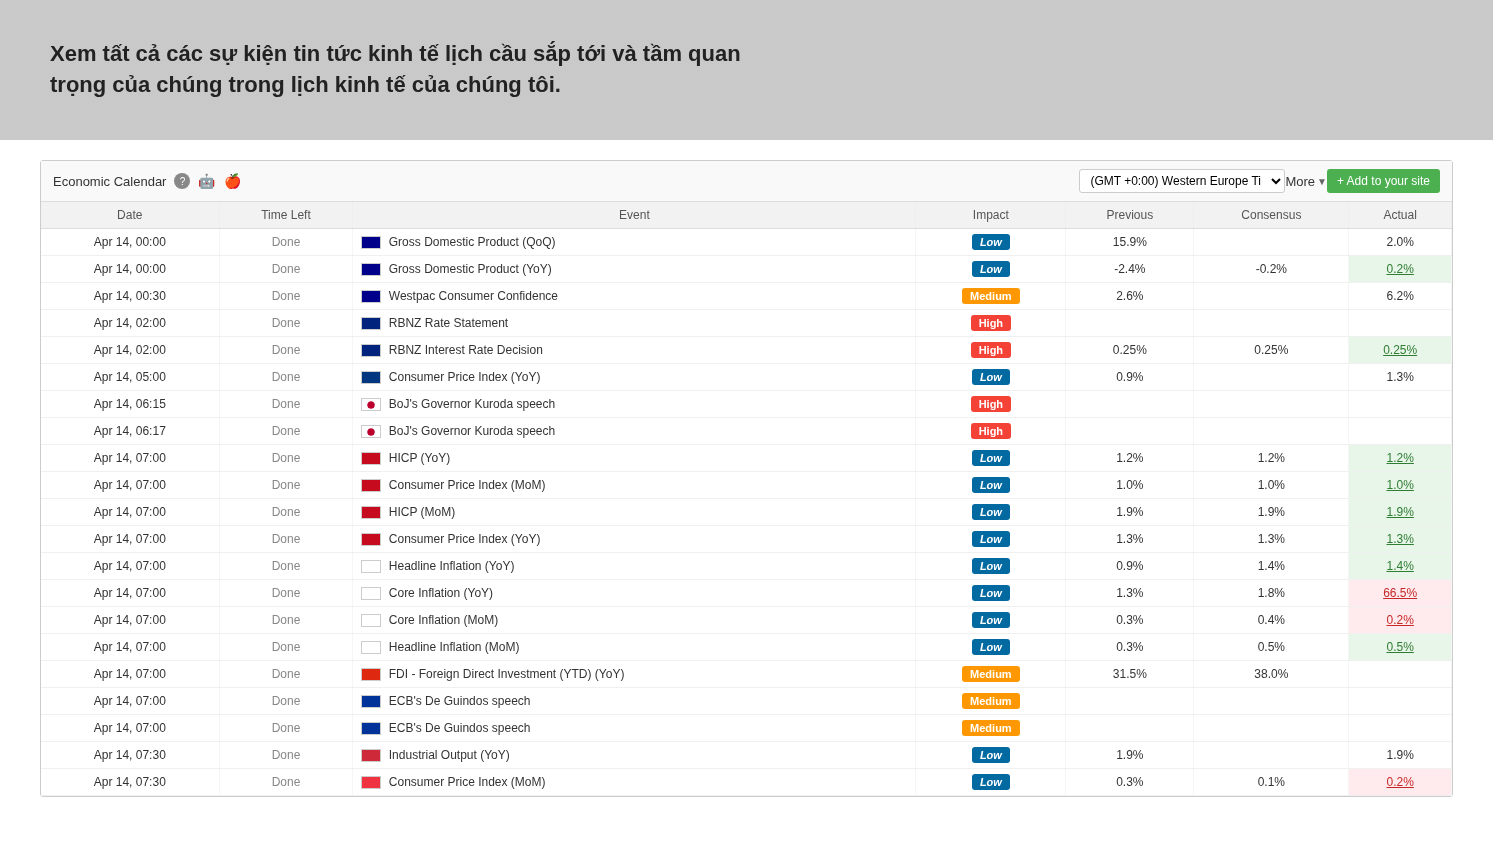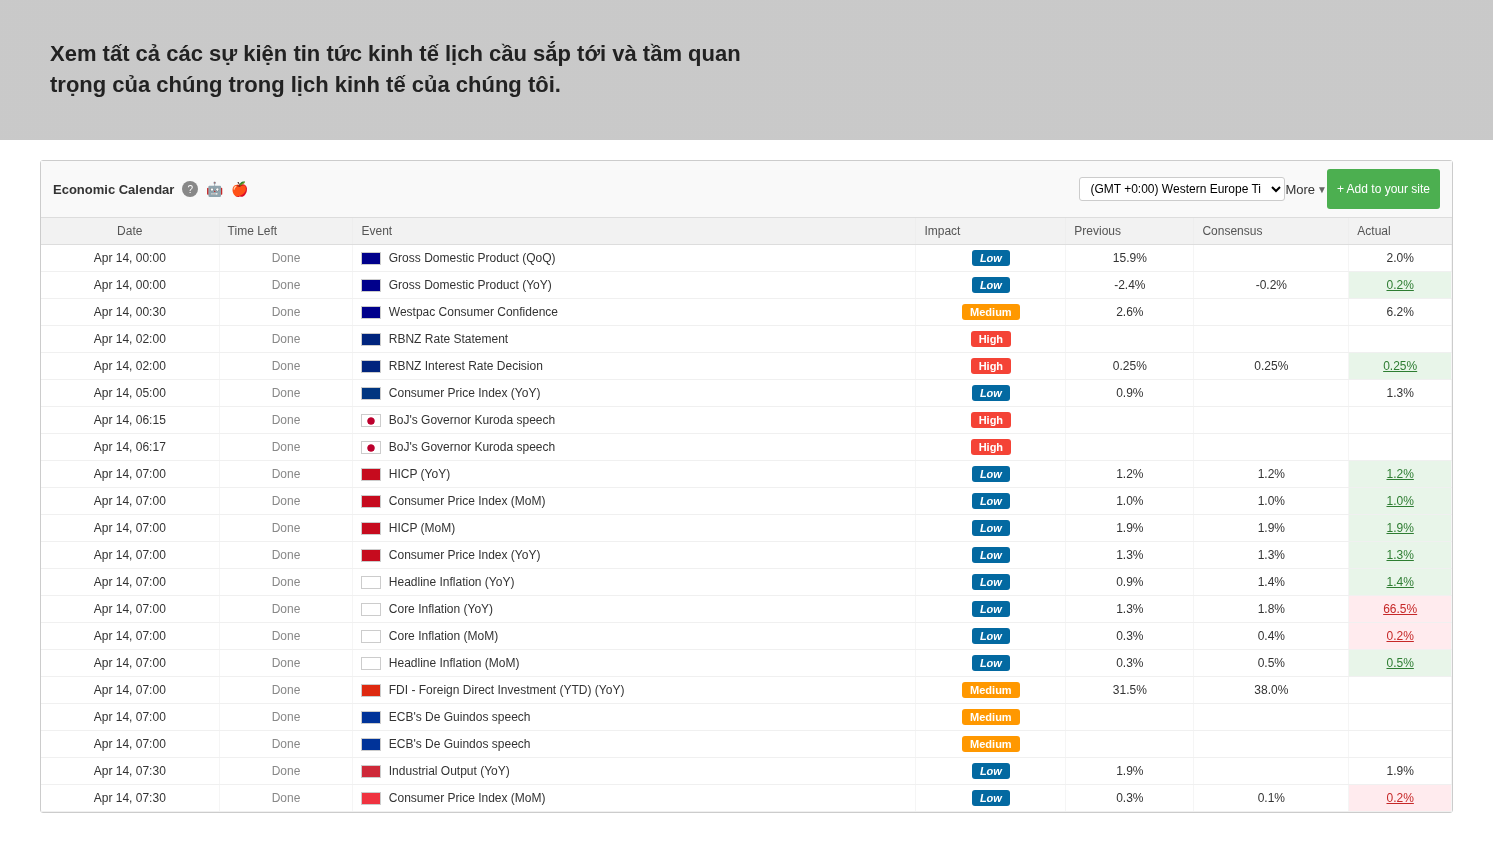--- a/index.html
+++ b/index.html
@@ -31,21 +31,21 @@
     .widget-header {
       display: flex;
       align-items: center;
       padding: 8px 12px;
       border-bottom: 1px solid #ddd;
       background: #f9f9f9;
       gap: 8px;
     }
     .widget-title {
       font-size: 13px;
-      font-weight: bold;
+      font-weight: normal;
       color: #333;
     }
     .help-icon {
       width: 16px; height: 16px;
       background: #888;
       border-radius: 50%;
       display: inline-flex; align-items: center; justify-content: center;
       color: #fff; font-size: 10px; cursor: pointer;
     }
     .android-icon, .apple-icon {
@@ -73,38 +73,38 @@
       cursor: pointer;
       display: flex;
       align-items: center;
       gap: 2px;
     }
     .more-btn .arrow { font-size: 10px; color: #666; }
     .add-to-site-btn {
       background: #4caf50;
       color: #fff;
       border: none;
-      padding: 13px 10px;
+      padding: 5px 10px;
       border-radius: 3px;
       font-size: 12px;
       cursor: pointer;
     }
 
     .table-wrap {
       overflow-x: auto;
     }
     table {
       width: 100%;
       border-collapse: collapse;
       font-size: 12px;
     }
     thead tr th {
       background: #f2f2f2;
       padding: 6px 8px;
-      text-align: left;
+      text-align: center;
       border-bottom: 1px solid #ddd;
       border-right: 1px solid #eee;
       font-weight: normal;
       color: #555;
       white-space: nowrap;
     }
     thead tr th:first-child { text-align: center; }
     tbody tr td {
       padding: 5px 8px;
       border-bottom: 1px solid #f0f0f0;

